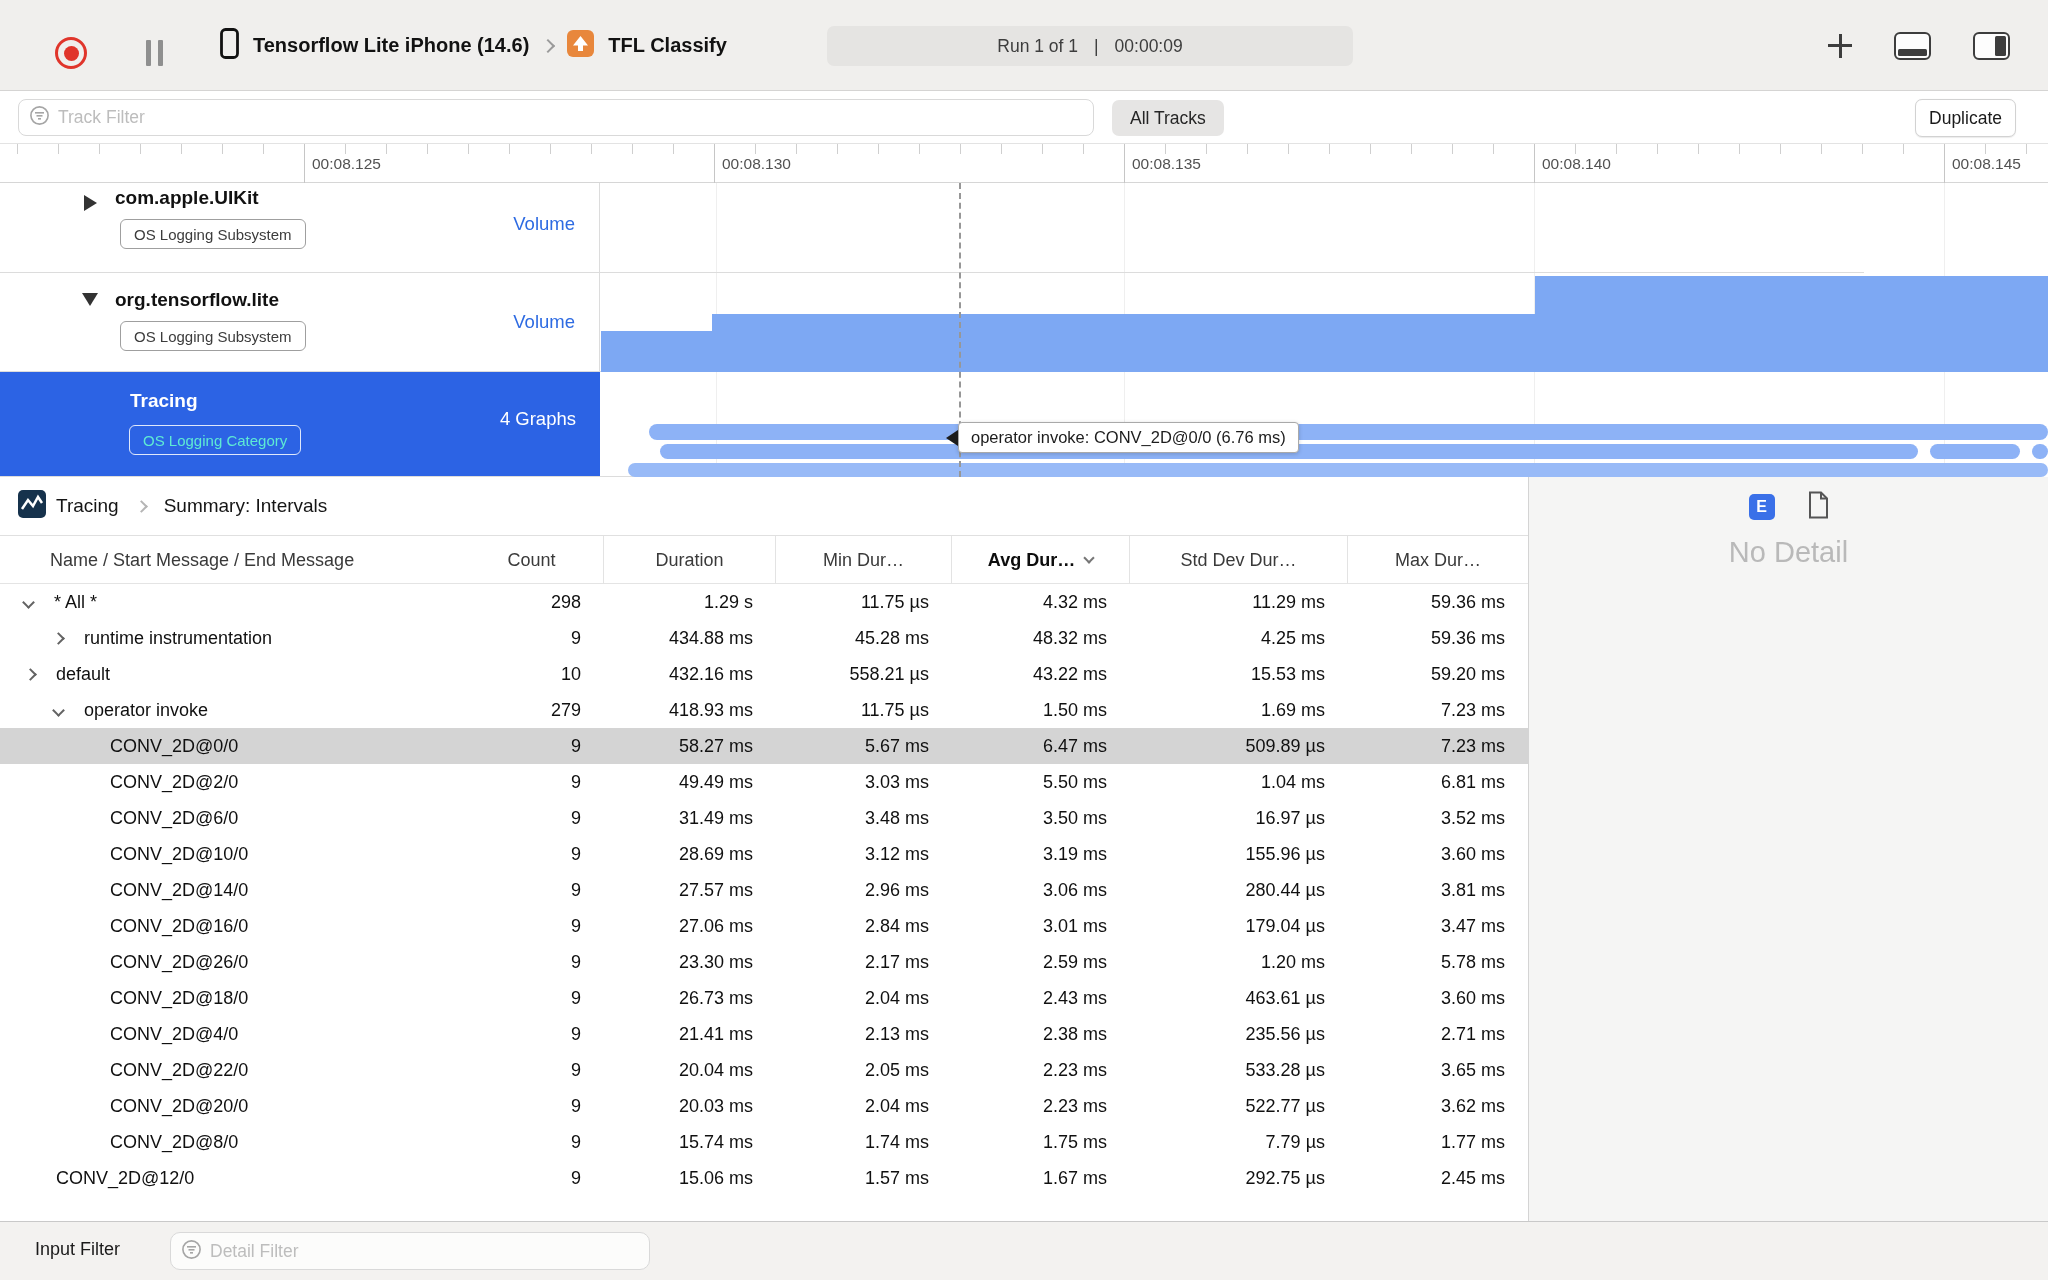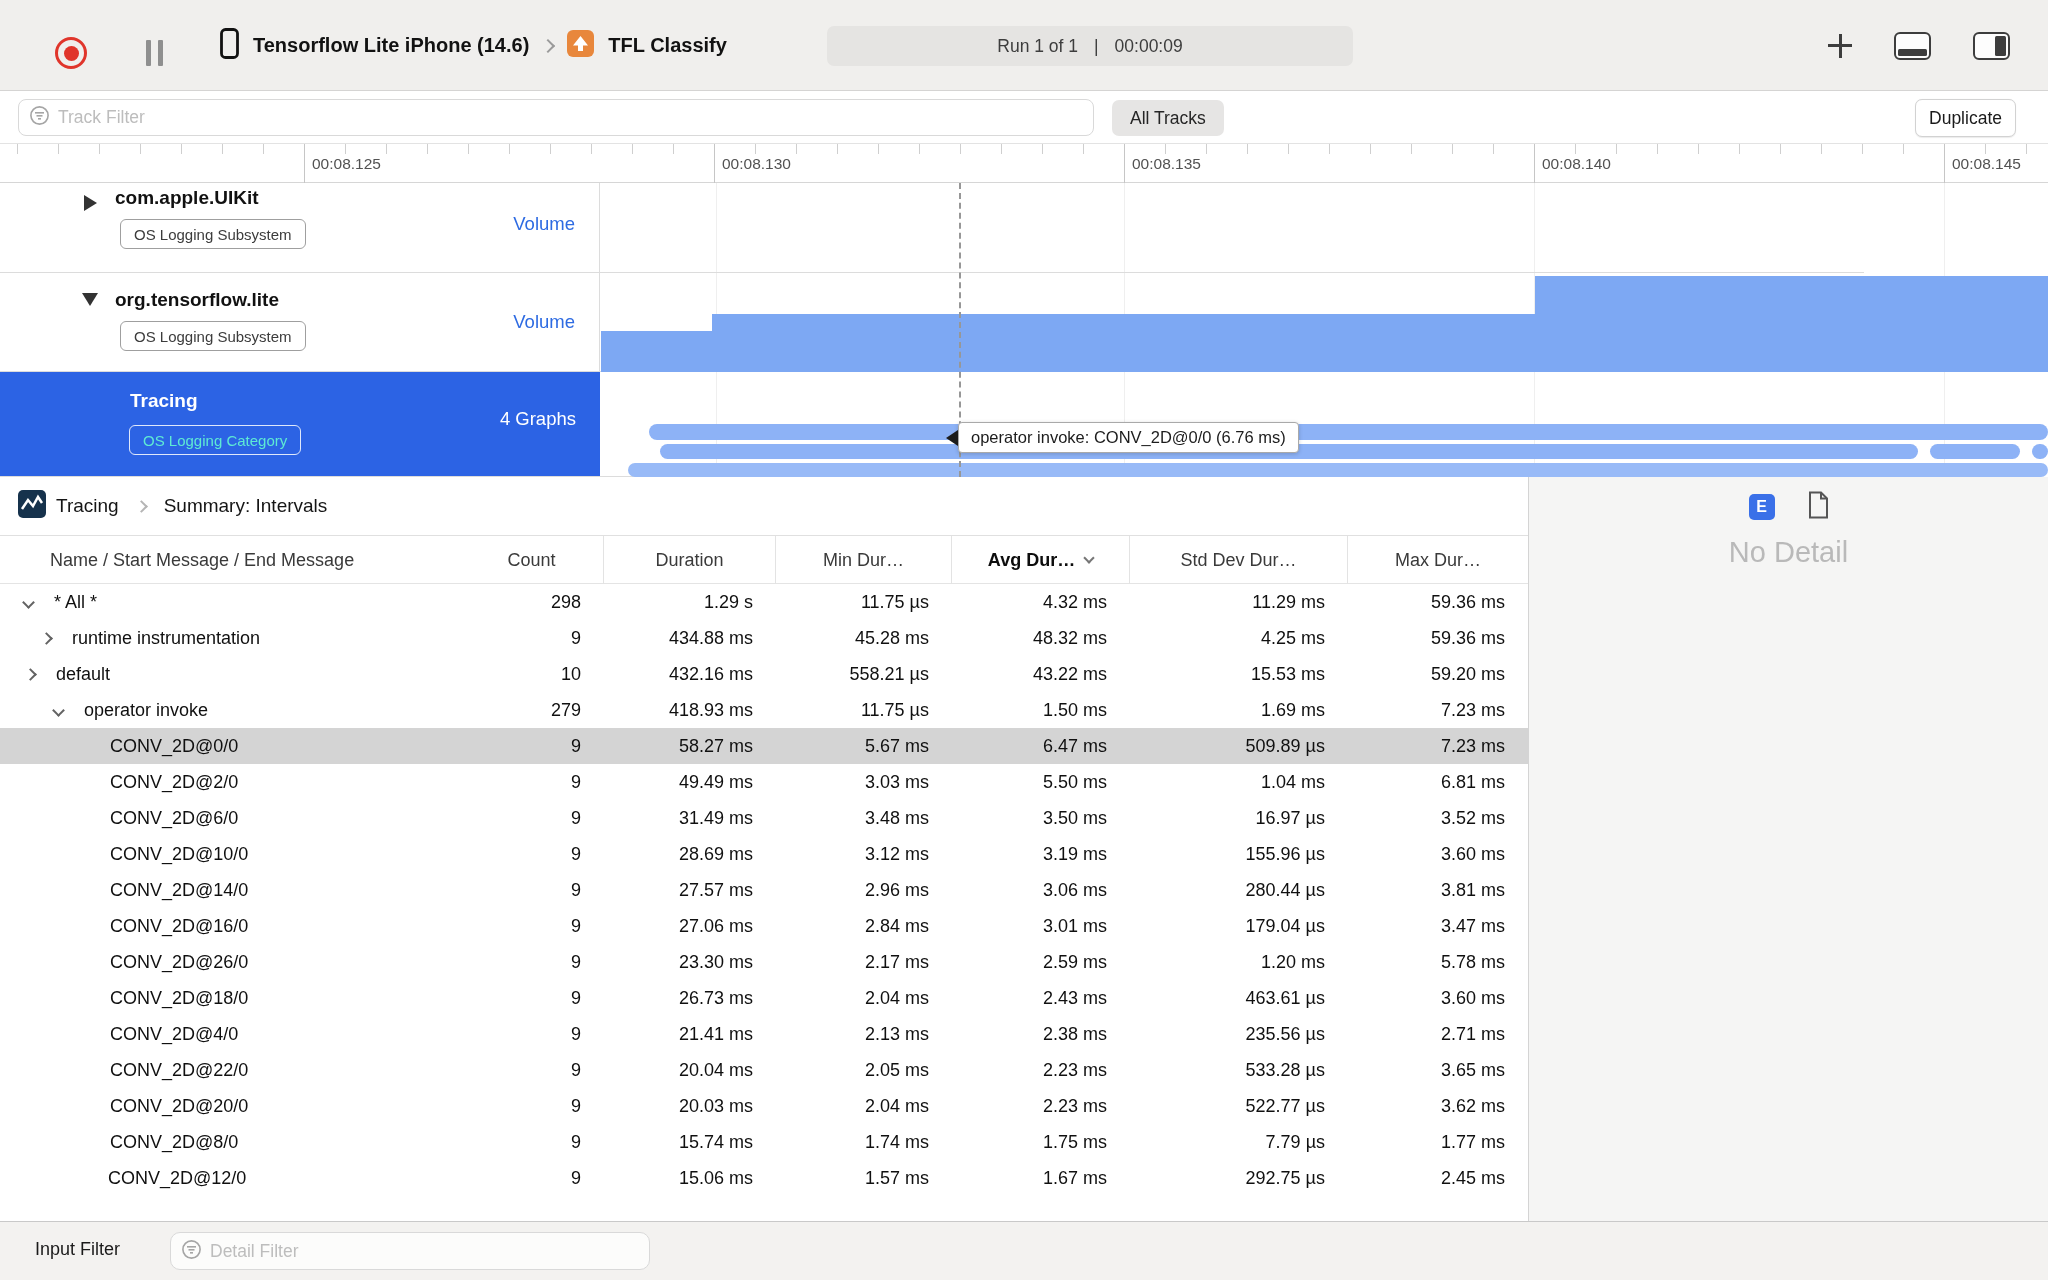--- a/index.html
+++ b/index.html
@@ -295,21 +295,21 @@
       <span class="nm">* All *</span>
     </div>
     <div class="cell num c-count">298</div>
     <div class="cell num c-duration">1.29 s</div>
     <div class="cell num c-min">11.75 µs</div>
     <div class="cell num c-avg">4.32 ms</div>
     <div class="cell num c-std">11.29 ms</div>
     <div class="cell num c-max">59.36 ms</div>
   </div>
         <div class="trow">
-    <div class="cell c-name" style="padding-left: 42px; text-align: center;">
+    <div class="cell c-name" style="padding-left: 54px; text-align: center;">
       <span class="disclosure">
               <span class="row-chev"></span>
             </span>
       <span class="nm">runtime instrumentation</span>
     </div>
     <div class="cell num c-count">9</div>
     <div class="cell num c-duration">434.88 ms</div>
     <div class="cell num c-min">45.28 ms</div>
     <div class="cell num c-avg">48.32 ms</div>
     <div class="cell num c-std">4.25 ms</div>
@@ -481,21 +481,21 @@
       <span class="nm">CONV_2D@8/0</span>
     </div>
     <div class="cell num c-count">9</div>
     <div class="cell num c-duration">15.74 ms</div>
     <div class="cell num c-min">1.74 ms</div>
     <div class="cell num c-avg">1.75 ms</div>
     <div class="cell num c-std">7.79 µs</div>
     <div class="cell num c-max">1.77 ms</div>
   </div>
         <div class="trow">
-    <div class="cell c-name" style="padding-left: 108px;">
+    <div class="cell c-name" style="padding-left: 56px;">
 
       <span class="nm">CONV_2D@12/0</span>
     </div>
     <div class="cell num c-count">9</div>
     <div class="cell num c-duration">15.06 ms</div>
     <div class="cell num c-min">1.57 ms</div>
     <div class="cell num c-avg">1.67 ms</div>
     <div class="cell num c-std">292.75 µs</div>
     <div class="cell num c-max">2.45 ms</div>
   </div>

